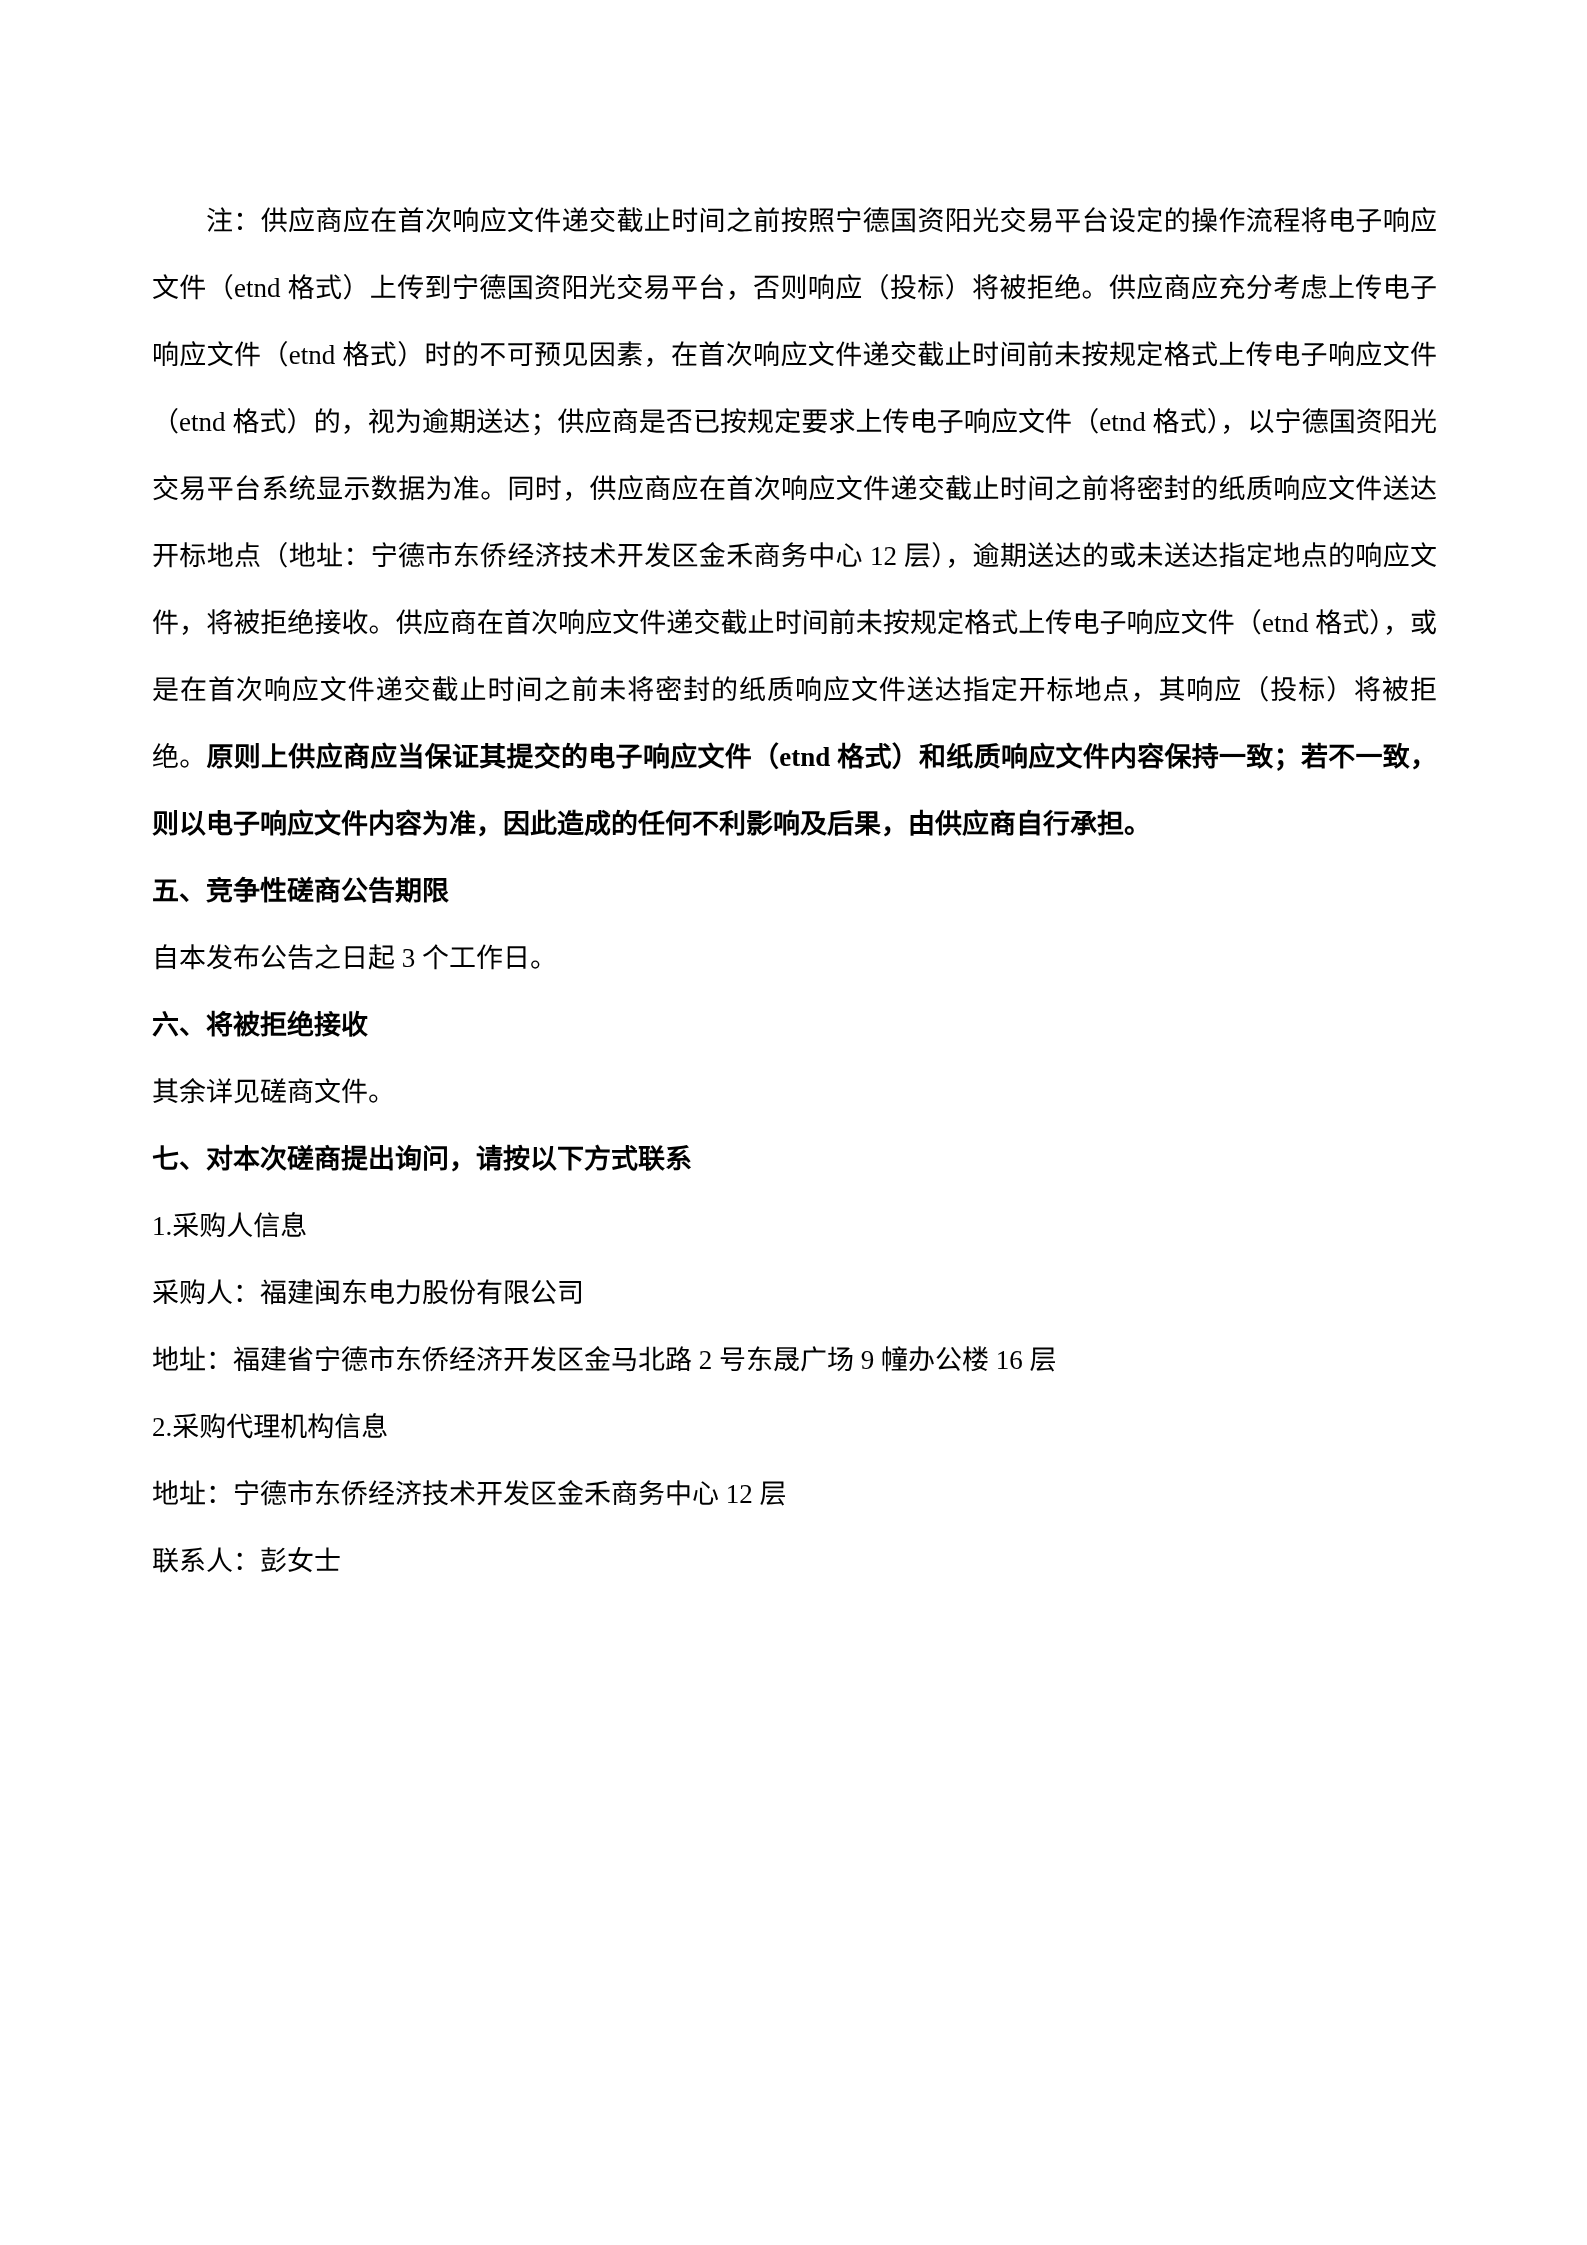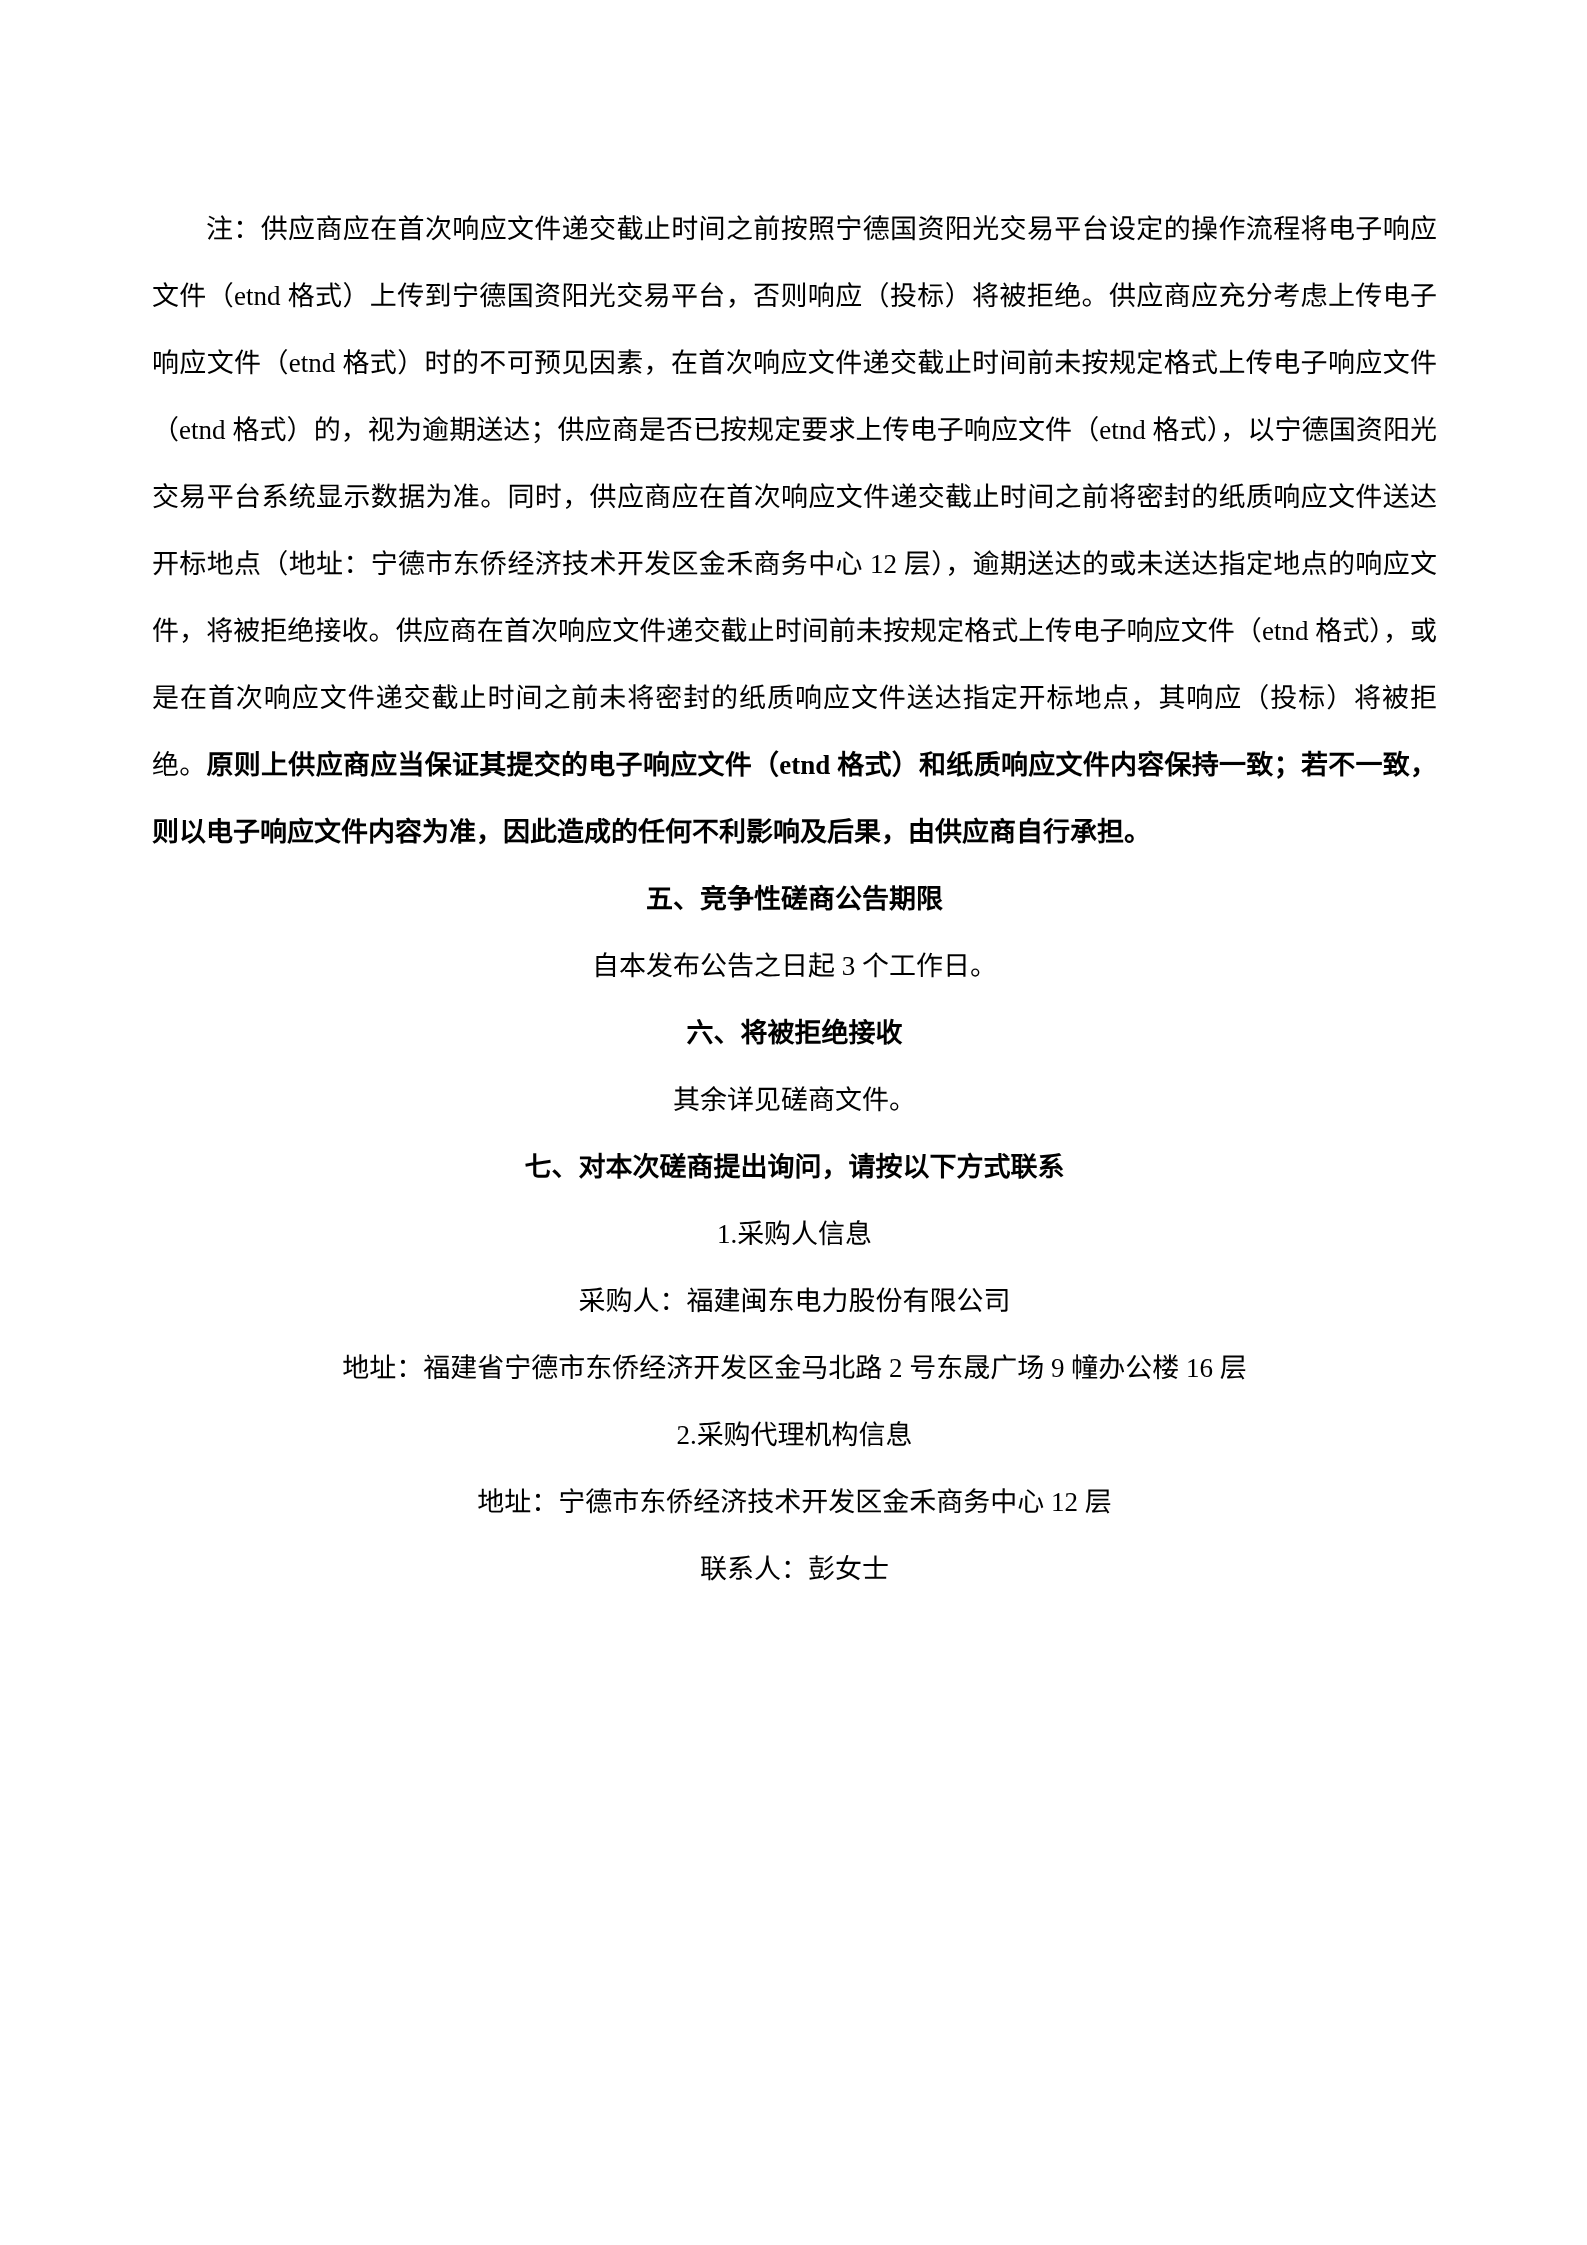--- a/index.html
+++ b/index.html
@@ -11,29 +11,29 @@
     position: relative;
     width: 1587px;
     height: 2245px;
     font-family: "Liberation Serif", "DejaVu Serif", serif;
     color: #000000;
     overflow: hidden;
   }
   .page-content {
     position: absolute;
     left: 152px;
-    top: 196px;
+    top: 188px;
     width: 1285px;
   }
   .para, .heading {
     margin: 0;
     font-size: 27px;
     line-height: 67px;
     font-weight: normal;
-    text-align: center;
+    text-align: left;
   }
   .heading {
     font-weight: bold;
   }
   .para.justified {
     text-align: justify;
     text-justify: inter-ideograph;
   }
   .para.note-para {
     text-indent: 54px; 

